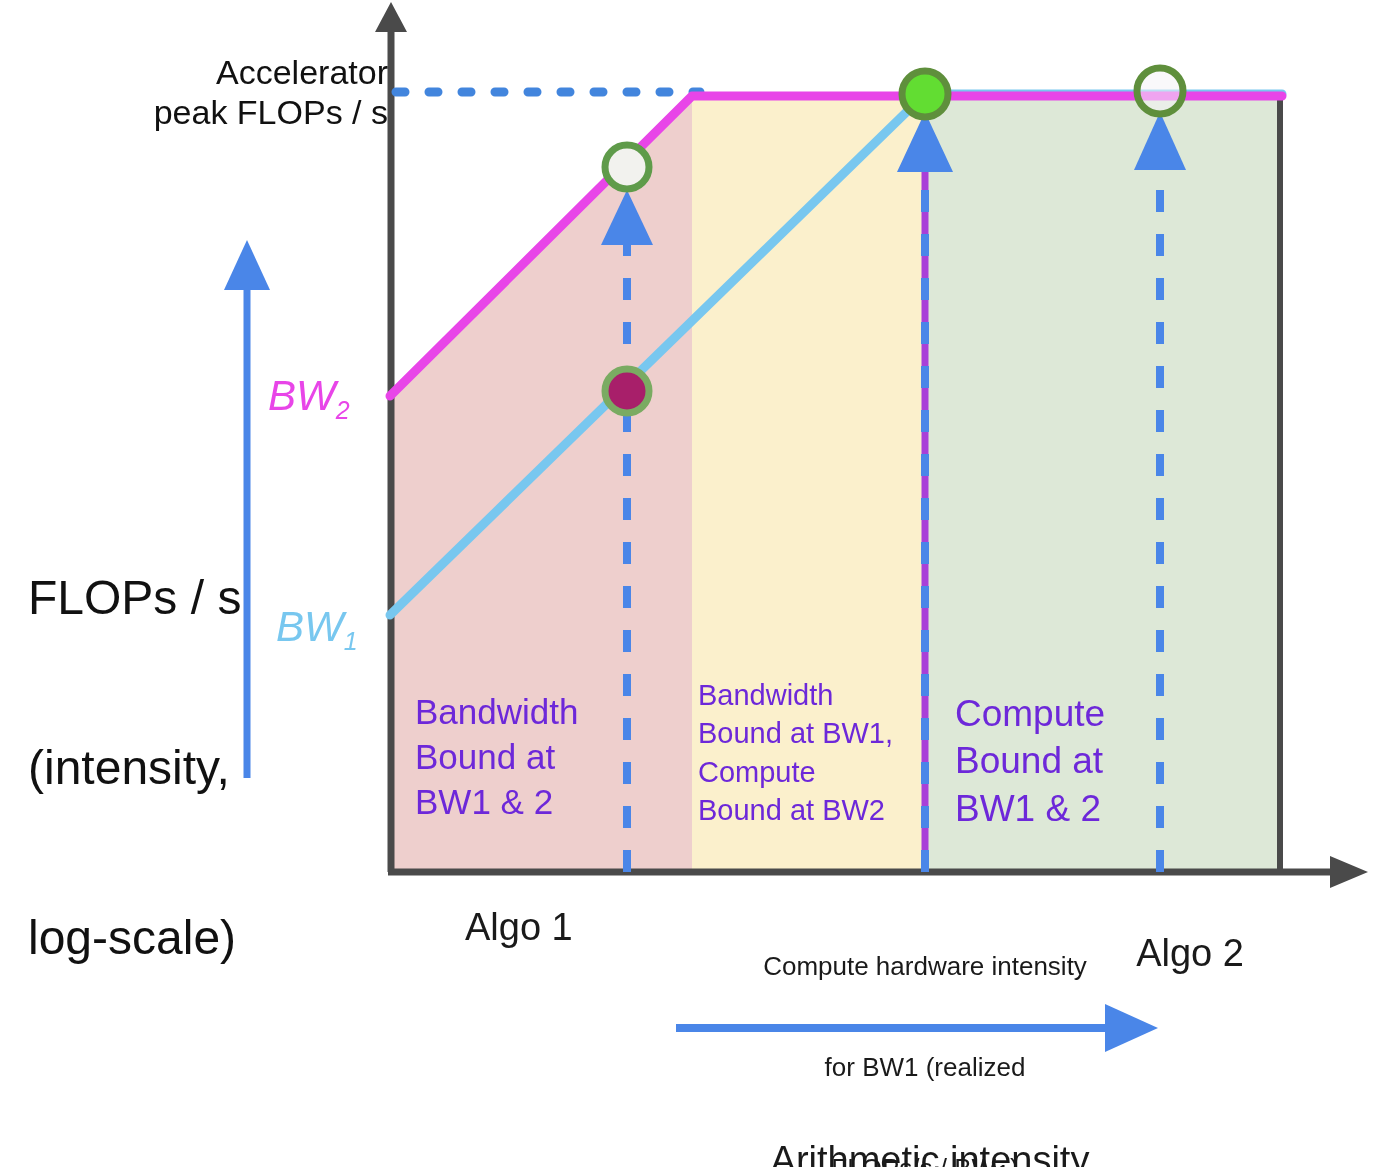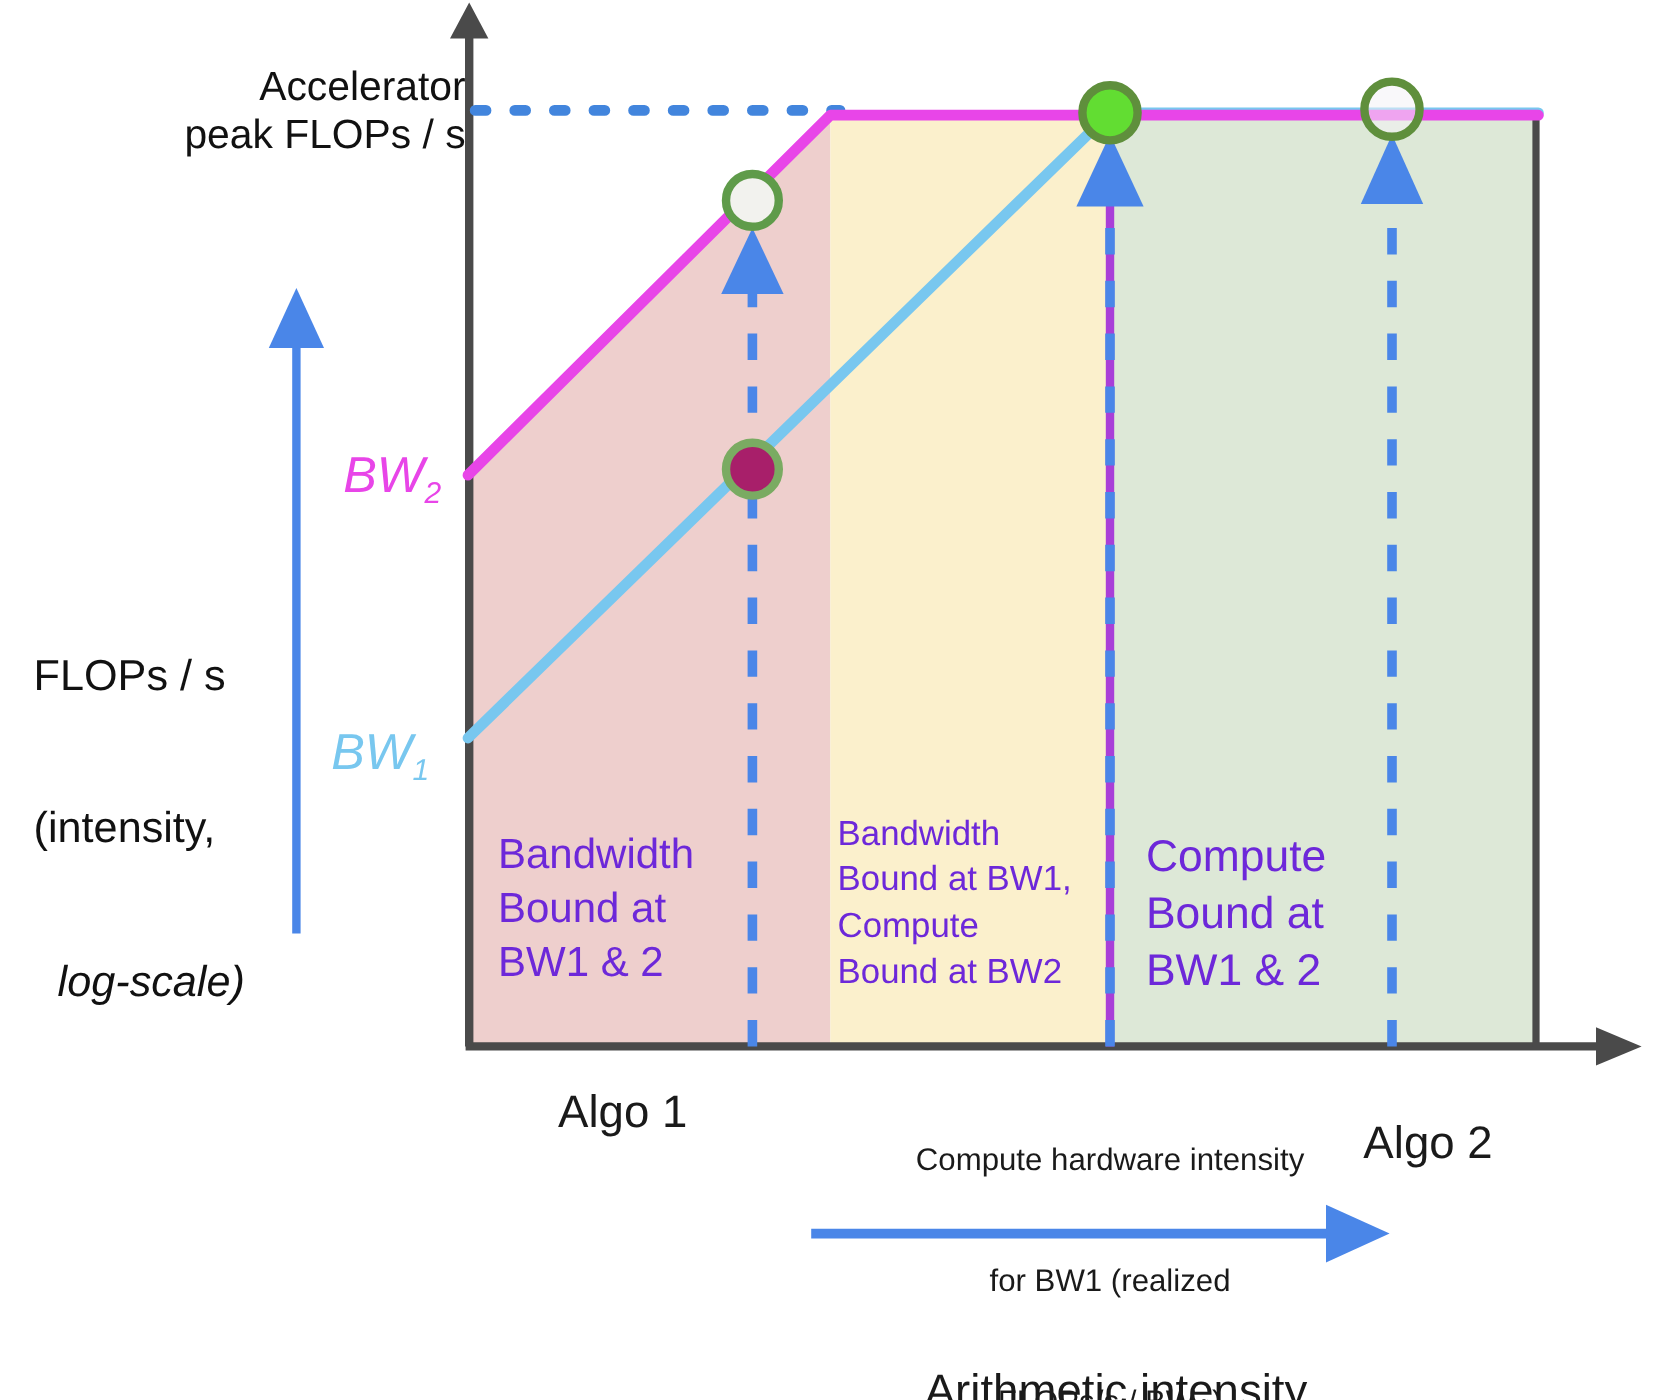--- a/index.html
+++ b/index.html
@@ -37,29 +37,27 @@
     top: 52px;
     width: 270px;
     font-size: 34px;
     text-align: right;
     color: #111111;
   }
   .yaxis-label {
     left: 28px;
     top: 457px;
     width: 210px;
-    font-size: 36px;
+    font-size: 48px;
     color: #111111;
   }
   .yaxis-label .ital {
-    font-style: italic;
-    margin-left: 20px;
   }
   .bw2-label {
-    left: 286px;
+    left: 268px;
     top: 371px;
     font-size: 42px;
     font-style: italic;
     color: #e845e8;
     font-weight: 400;
   }
   .bw1-label {
     left: 276px;
     top: 602px;
     font-size: 42px;

